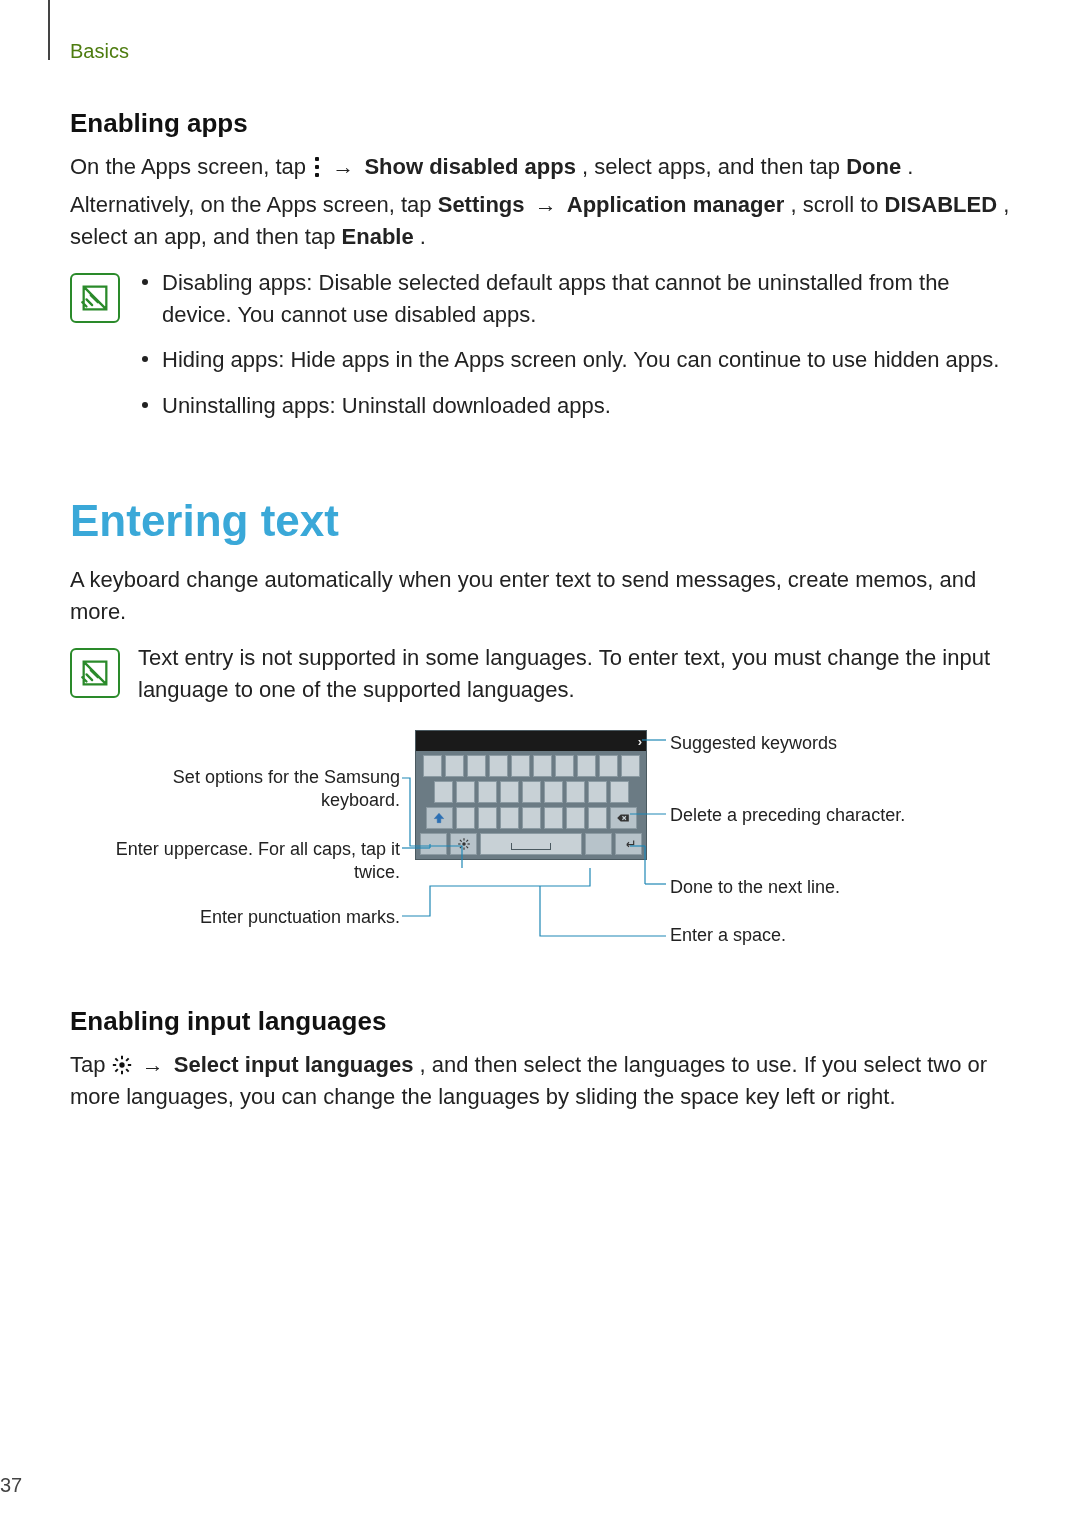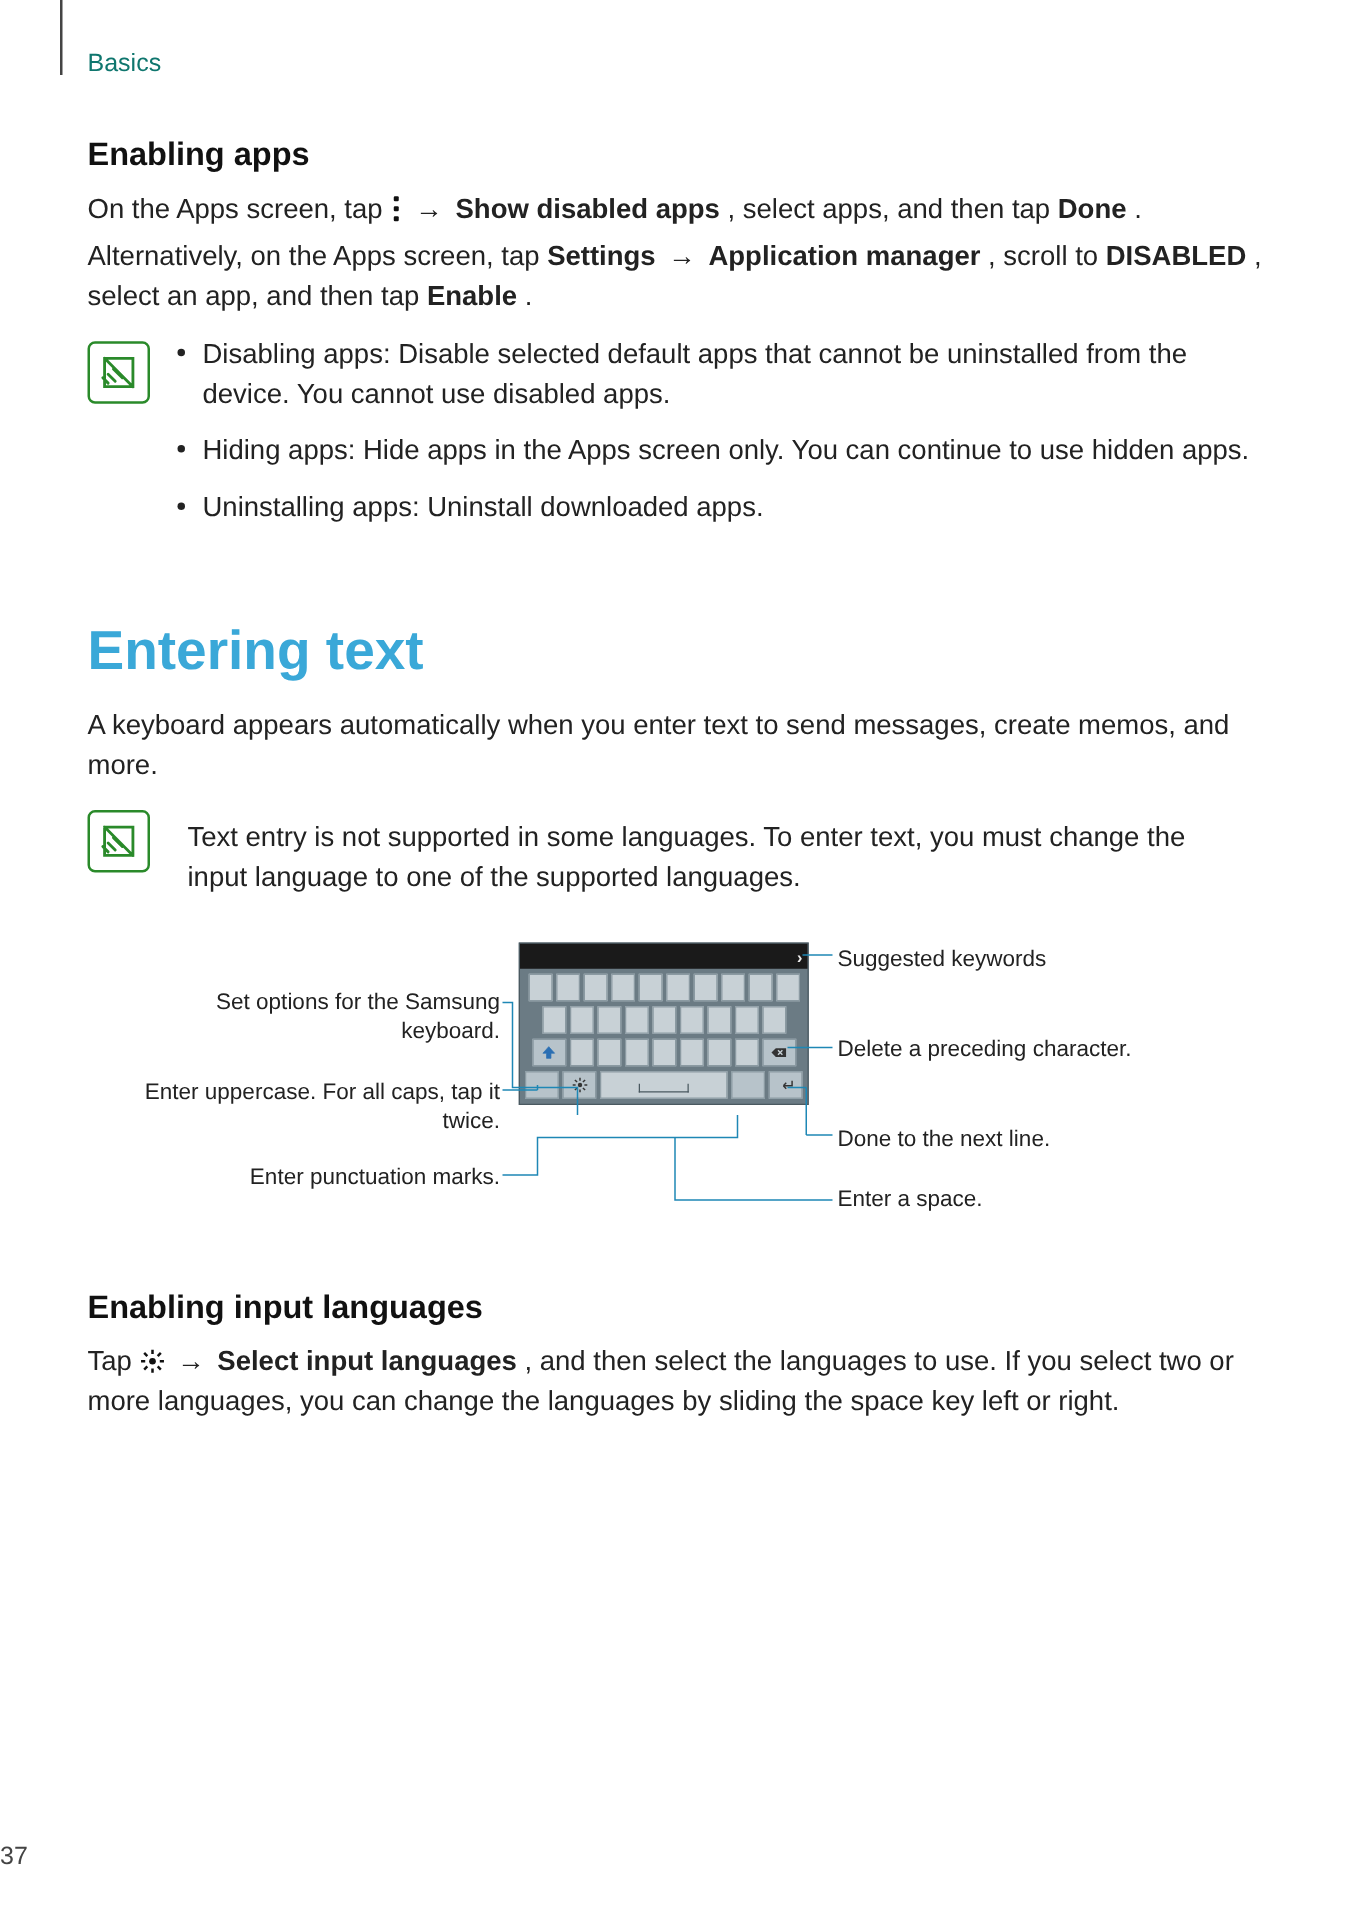--- a/index.html
+++ b/index.html
@@ -19,21 +19,21 @@
   .rule {
     position: absolute;
     left: 48px;
     top: 0;
     width: 2px;
     height: 60px;
     background: #444;
   }
   .header-breadcrumb {
     font-size: 20px;
-    color: #0f766e;
+    color: #4d7c0f;
     margin: 10px 0 45px 0;
   }
   .h3 {
     font-size: 26px;
     font-weight: 700;
     margin: 0 0 12px 0;
     color: #111;
   }
   .para {
     font-size: 22px;
@@ -253,30 +253,30 @@
     <div class="note-body">
       <ul class="bullets">
         <li>Disabling apps: Disable selected default apps that cannot be uninstalled from the device. You cannot use disabled apps.</li>
         <li>Hiding apps: Hide apps in the Apps screen only. You can continue to use hidden apps.</li>
         <li>Uninstalling apps: Uninstall downloaded apps.</li>
       </ul>
     </div>
   </div>
 
   <div class="h1">Entering text</div>
-  <p class="para">A keyboard appears automatically when you enter text to send messages, create memos, and more.</p>
+  <p class="para">A keyboard change automatically when you enter text to send messages, create memos, and more.</p>
 
   <div class="note-row">
     <div class="note-icon">
       <svg viewBox="0 0 24 24">
           <path d="M4 4 L20 4 L20 20 L4 20 Z M4 4 L20 20 M3 15 L6 18 M6 13 L10 17 M9 10 L14 15" stroke="#2a8a2a" stroke-width="1.6" fill="none" stroke-linecap="round"></path>
         </svg>
     </div>
     <div class="note-body">
-      <p class="para" style="margin:12px">Text entry is not supported in some languages. To enter text, you must change the input language to one of the supported languages.</p>
+      <p class="para" style="margin:0">Text entry is not supported in some languages. To enter text, you must change the input language to one of the supported languages.</p>
     </div>
   </div>
 
   <div class="diagram-wrap">
 
     <div class="keyboard">
       <div class="suggestion-bar">
         <span class="chev">›</span>
       </div>
       <div class="krow r2">

